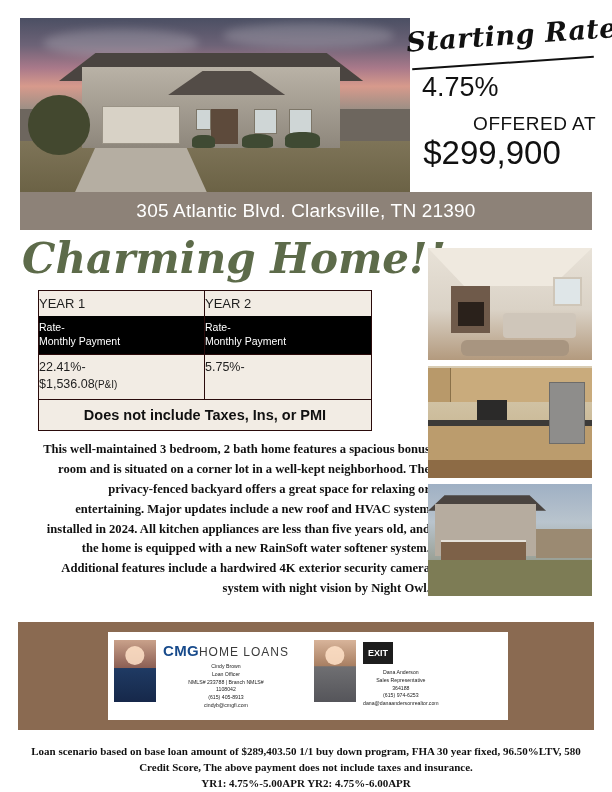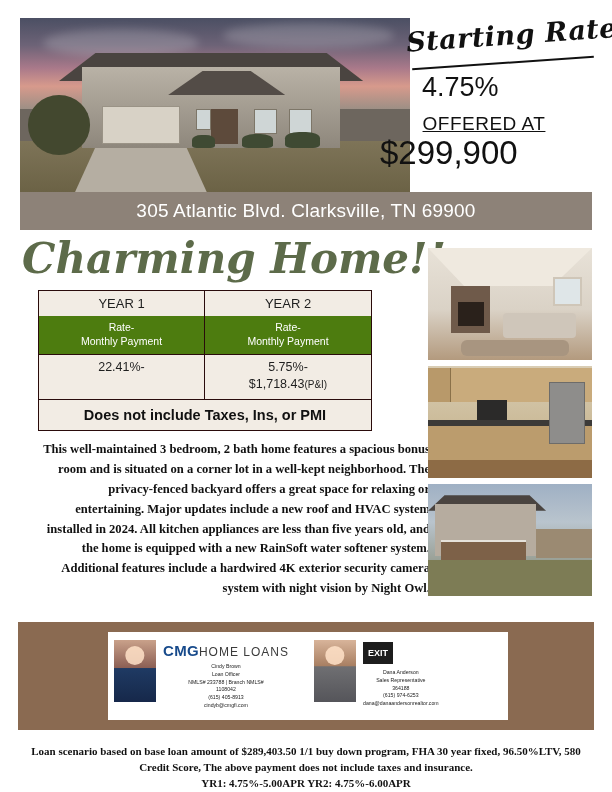--- a/index.html
+++ b/index.html
@@ -75,27 +75,27 @@
   .rate-underline {
     position:absolute; left:412px; top:62px; width:182px; height:2px;
     background:#111; transform: rotate(-4deg);
   }
   .rate-value {
     position:absolute; left:406px; top:72px; width:160px;
     font-family:"Liberation Sans", sans-serif;
     font-size:27px; color:#111; text-align:left; padding-left:16px;
   }
   .offered-at {
-    position:absolute; left:385px; top:113px; width:198px;
-    text-align:center; font-family:"Liberation Sans", sans-serif;
-    font-size:19px; color:#111; letter-spacing:.5px;text-decoration:underline;
+    position:absolute; left:398px; top:113px; width:198px;
+    text-align:right; font-family:"Liberation Sans", sans-serif;
+    font-size:19px; color:#111; letter-spacing:.5px;
   }
   .price {
     position:absolute; left:380px; top:134px; width:224px;
-    text-align:left; font-family:"Liberation Sans", sans-serif;
+    text-align:center; font-family:"Liberation Sans", sans-serif;
     font-size:33px; color:#111;
   }
 
   
   .address-bar {
     position:absolute; left:20px; top:192px; width:572px; height:38px;
     background:#8d8278;
     color:#fff;
     font-family:"Liberation Sans", sans-serif;
     font-size:19px;
@@ -112,25 +112,25 @@
     white-space:nowrap;
   }
 
   
   .rate-table {
     position:absolute; left:38px; top:290px; width:334px;
     border:1px solid #2a0b0b;
     font-family:"Liberation Sans", sans-serif;
   }
   .rt-row { display:flex; }
-  .rt-cell { flex:1 1 50%; text-align:center; }
+  .rt-cell { flex:1 1 50%; }
   .rt-head { background:#f2ece4; color:#1f1f1f; font-size:13px; padding:5px 0; border-right:1px solid #2a0b0b; }
   .rt-head:last-child { border-right:none; }
   .rt-sub {
-    background:#4d7c0f; color:#ffffff; font-size:10.5px; padding:4px 0 6px;
+    background:#000000; color:#ffffff; font-size:10.5px; padding:4px 0 6px;
     line-height:1.35; border-right:1px solid #2a0b0b;
   }
   .rt-sub:last-child { border-right:none; }
   .rt-val {
     background:#f2ece4; color:#1f1f1f; font-size:12.5px; padding:4px 0 6px;
     line-height:1.35; border-right:1px solid #2a0b0b; border-top:1px solid #2a0b0b;
   }
   .rt-val:last-child { border-right:none; }
   .rt-note {
     background:#f2ece4; color:#111; font-weight:bold; font-size:14.5px;
@@ -255,21 +255,21 @@
     <div class="bush" style="left:68%; width:9%; height:9%;"></div>
     <div class="tree" style="left:2%; width:16%; height:34%; bottom:22%;"></div>
   </div>
 
   <div class="rate-script">Starting Rate</div>
   <div class="rate-underline"></div>
   <div class="rate-value">4.75%</div>
   <div class="offered-at">OFFERED AT</div>
   <div class="price">$299,900</div>
 
-  <div class="address-bar">305 Atlantic Blvd. Clarksville, TN 69900</div>
+  <div class="address-bar">305 Atlantic Blvd. Clarksville, TN 21390</div>
 
   <div class="headline">Charming Home!!</div>
 
   <div class="rate-table">
     <div class="rt-row">
       <div class="rt-cell rt-head">YEAR 1</div>
       <div class="rt-cell rt-head">YEAR 2</div>
     </div>
     <div class="rt-row">
       <div class="rt-cell rt-sub">
@@ -277,24 +277,24 @@
           <div>Monthly Payment</div>
       </div>
       <div class="rt-cell rt-sub">
         <div>Rate-</div>
           <div>Monthly Payment</div>
       </div>
     </div>
     <div class="rt-row">
       <div class="rt-cell rt-val">
         <div>22.41%-</div>
+        <div><span>$1,536.08</span><span class="paren">(P&amp;I)</span></div>
       </div>
       <div class="rt-cell rt-val">
         <div>5.75%-</div>
-        <div><span>$1,718.43</span><span class="paren">(P&amp;I)</span></div>
       </div>
     </div>
     <div class="rt-note">Does not include Taxes, Ins, or PMI</div>
   </div>
 
   <div class="description">This well-maintained 3 bedroom, 2 bath home features a spacious bonus room and is situated on a corner lot in a well-kept neighborhood. The privacy-fenced backyard offers a great space for relaxing or entertaining. Major updates include a new roof and HVAC system installed in 2024. All kitchen appliances are less than five years old, and the home is equipped with a new RainSoft water softener system. Additional features include a hardwired 4K exterior security camera system with night vision by Night Owl.</div>
 
 
   <div class="side-photo sp1">
     <div class="lr"></div>

